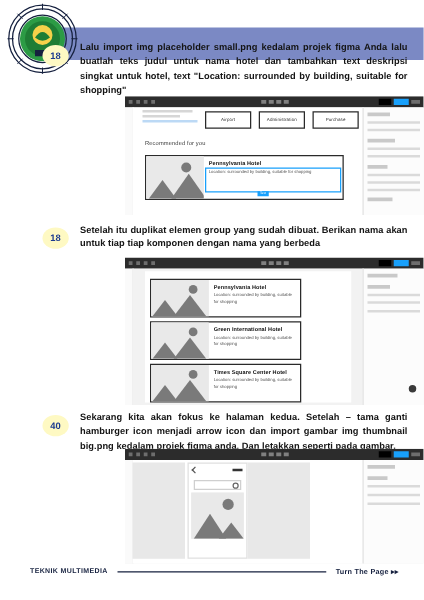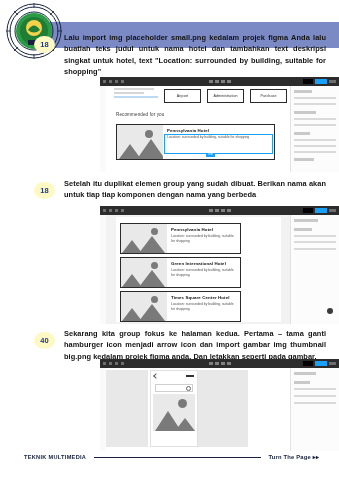--- a/index.html
+++ b/index.html
@@ -285,21 +285,21 @@
           <div class="rp-row" style="top:20px;"></div>
           <div class="rp-row" style="top:26px;"></div>
           <div class="rp-row" style="top:33px;"></div>
           <div style="position:absolute;right:6px;bottom:10px;width:6px;height:6px;border-radius:50%;background:#3a3a3a;"></div>
         </div>
       </div>
     </div>
 
     <div class="step" style="top:332px;">
       <div class="badge">40</div>
-      <div class="step-text">Sekarang kita group fokus ke halaman kedua. Pertama – tama ganti hamburger icon menjadi arrow icon dan import gambar img thumbnail big.png kedalam projek figma anda. Dan letakkan seperti pada gambar.</div>
+      <div class="step-text">Sekarang kita akan fokus ke halaman kedua. Setelah – tama ganti hamburger icon menjadi arrow icon dan import gambar img thumbnail big.png kedalam projek figma anda. Dan letakkan seperti pada gambar.</div>
     </div>
 
     <div class="shot" style="top:359px;width:239px;height:92px;">
       <div class="fig-topbar">
         <div class="tb-left">
           <span class="tb-dot"></span>
             <span class="tb-dot"></span>
             <span class="tb-dot"></span>
             <span class="tb-dot"></span>
         </div>

